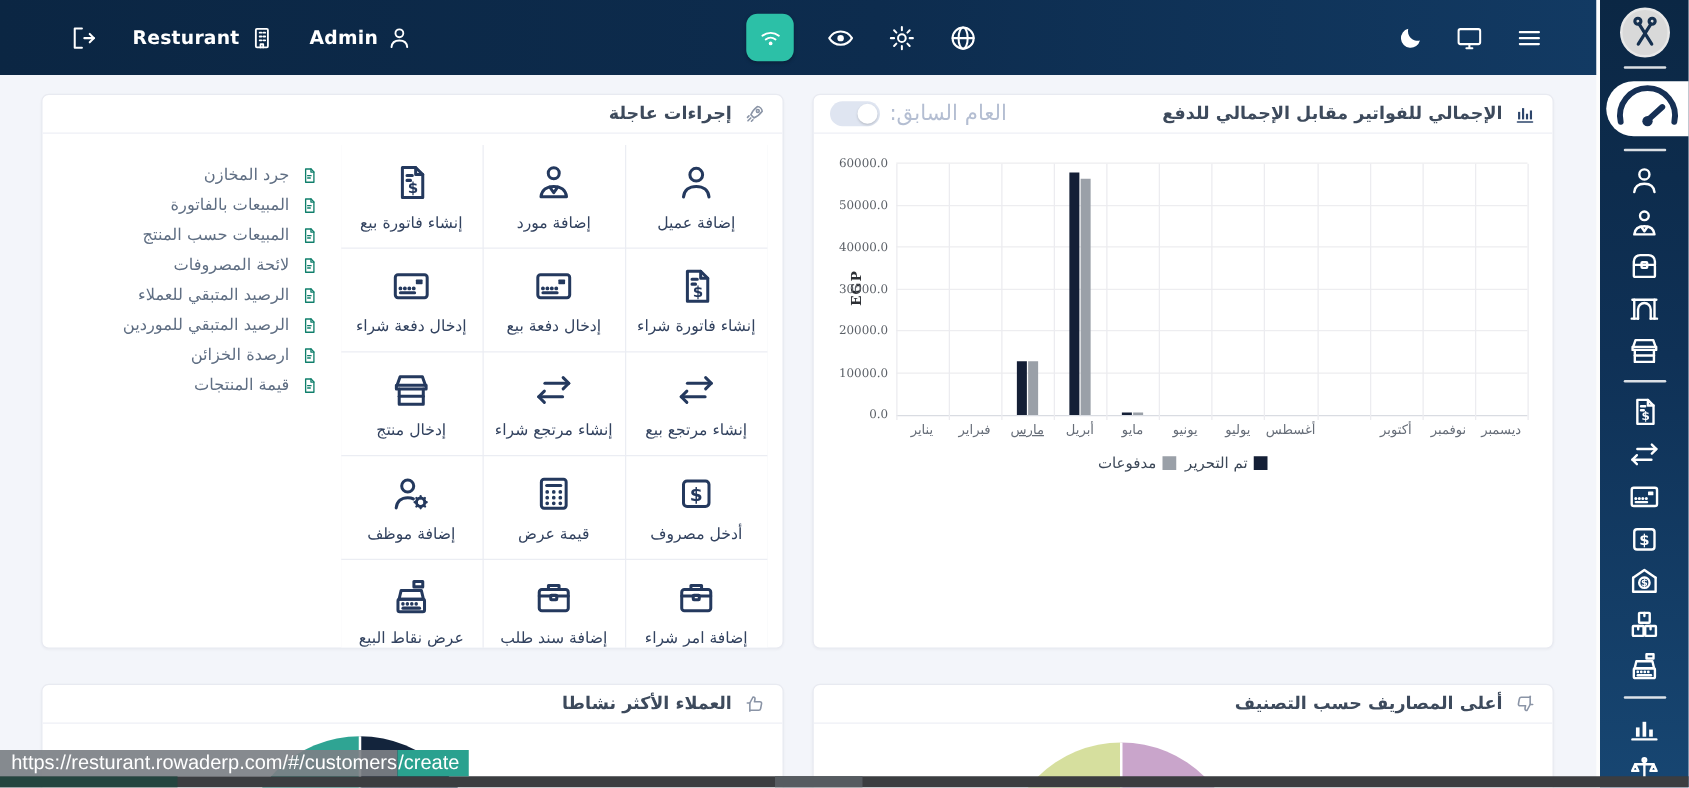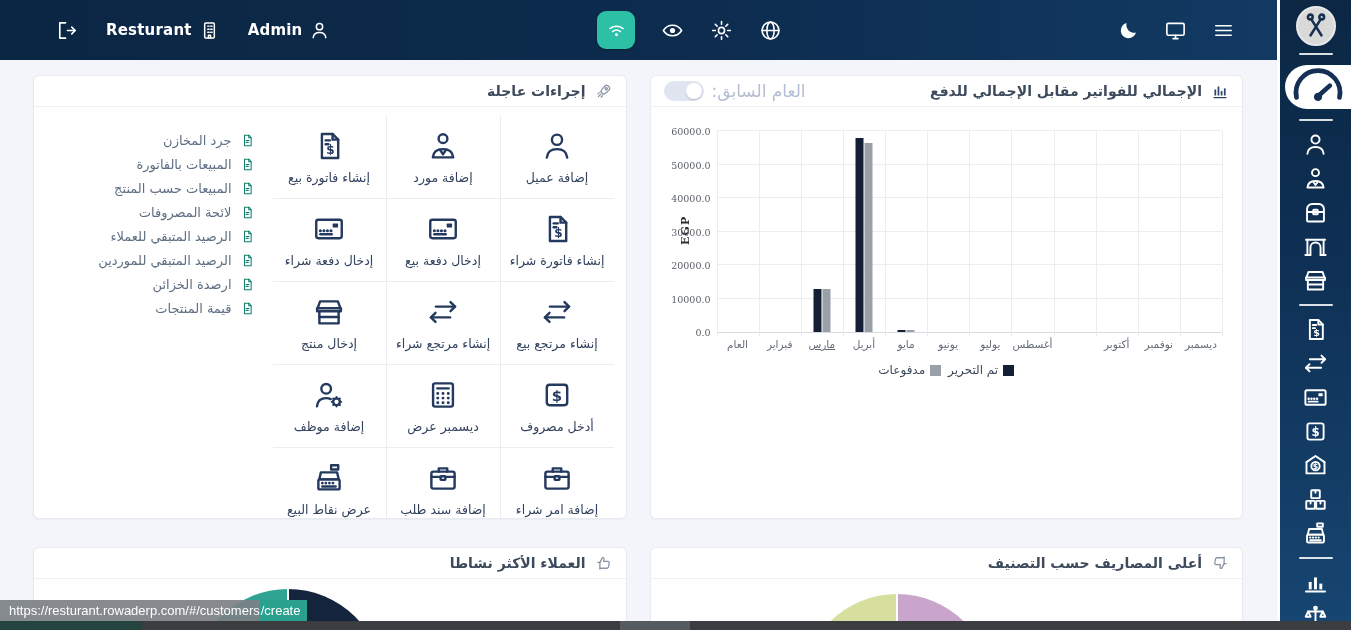--- a/index.html
+++ b/index.html
@@ -110,21 +110,21 @@
     border-radius:22px 0 0 22px; display:flex; align-items:center; justify-content:center;
     cursor:pointer; margin:3px 0;
   }
   .active-pill svg { width:28px; height:28px; color:#163055; }
   .snav { display:flex; flex-direction:column; align-items:center; gap:7px; margin-top:3px; }
   .sitem { cursor:pointer; color:#fff; }
   .sitem svg { width:27px; height:27px; display:block; }
   
   .statusbar {
     position:absolute; left:0; bottom:9px; height:21px; z-index:60;
-    display:flex; align-items:stretch; font-family:"Liberation Sans", sans-serif; font-size:13px; color:#fff;
+    display:flex; align-items:stretch; font-family:"Liberation Sans", sans-serif; font-size:16px; color:#fff;
   }
   .status-base { background:rgba(124,128,134,.92); display:flex; align-items:center; padding:0 0 0 9px; }
   .status-hl { background:#2aa18f; display:flex; align-items:center; padding:0 7px 0 1px; }
   .bottomstrip { position:absolute; left:0; bottom:0; width:1351px; height:9px; background:#3b3d40; z-index:50; }
   .bs-teal { position:absolute; left:0; top:0; width:142px; height:9px; background:#24453f; }
   .bs-light { position:absolute; left:620px; top:0; width:70px; height:9px; background:#565b60; }
 </style>
 </head>
 <body>
 
@@ -331,21 +331,21 @@
                 <span class="tlabel">أدخل مصروف</span>
               </div>
               <div class="tile">
                 <span style="width: 34px; height: 34px; color: rgb(36, 57, 94);">
                   <svg viewBox="0 0 24 24" fill="none" stroke="currentColor" stroke-width="1.7" stroke-linecap="round" stroke-linejoin="round" style="width: 100%; height: 100%; display: block;">
                     <rect x="5" y="3.8" width="14" height="16.4" rx="1.5"></rect>
                     <path d="M8 7.3h8"></path>
                     <path d="M8.3 11h.01M12 11h.01M15.7 11h.01M8.3 14.2h.01M12 14.2h.01M15.7 14.2h.01M8.3 17.4h.01M12 17.4h.01M15.7 17.4h.01" stroke-width="2.1"></path>
                   </svg>
                 </span>
-                <span class="tlabel">ديسمبر عرض</span>
+                <span class="tlabel">قيمة عرض</span>
               </div>
               <div class="tile">
                 <span style="width: 34px; height: 34px; color: rgb(36, 57, 94);">
                   <svg viewBox="0 0 24 24" fill="none" stroke="currentColor" stroke-width="1.7" stroke-linecap="round" stroke-linejoin="round" style="width: 100%; height: 100%; display: block;">
                     <circle cx="10" cy="7.6" r="3.4"></circle>
                     <path d="M3.5 20c.4-3.8 3-5.8 6.5-5.8 1.2 0 2.3.2 3.2.7"></path>
                     <circle cx="17.3" cy="16.8" r="2.4"></circle>
                     <path d="M17.3 13.4v1.2M17.3 19v1.2M13.9 16.8h1.2M19.5 16.8h1.2M14.9 14.4l.8.8M19 18.4l.8.8M19.7 14.4l-.8.8M15.7 18.4l-.8.8" stroke-width="1.3"></path>
                   </svg>
                 </span>
@@ -587,21 +587,21 @@
                 </div>
               </div>
               <div class="slot" style="left: 91.6667%; width: 8.33333%;">
                 <div class="bars">
                   <div class="bar" style="background: rgb(20, 31, 54); height: 0px;"></div>
                   <div class="bar" style="background: rgb(154, 160, 168); height: 0px;"></div>
                 </div>
               </div>
             </div>
           <div class="xlabels">
-              <span class="xlab" style="left: 4.16667%;">العام</span>
+              <span class="xlab" style="left: 4.16667%;">يناير</span>
               <span class="xlab" style="left: 12.5%;">فبراير</span>
               <span class="xlab" style="left: 20.8333%; text-decoration: underline;">مارس</span>
               <span class="xlab" style="left: 29.1667%;">أبريل</span>
               <span class="xlab" style="left: 37.5%;">مايو</span>
               <span class="xlab" style="left: 45.8333%;">يونيو</span>
               <span class="xlab" style="left: 54.1667%; text-align: right;">يوليو</span>
               <span class="xlab" style="left: 62.5%;">أغسطس</span>
               <span class="xlab" style="left: 70.8333%;"></span>
               <span class="xlab" style="left: 79.1667%;">أكتوبر</span>
               <span class="xlab" style="left: 87.5%;">نوفمبر</span>

